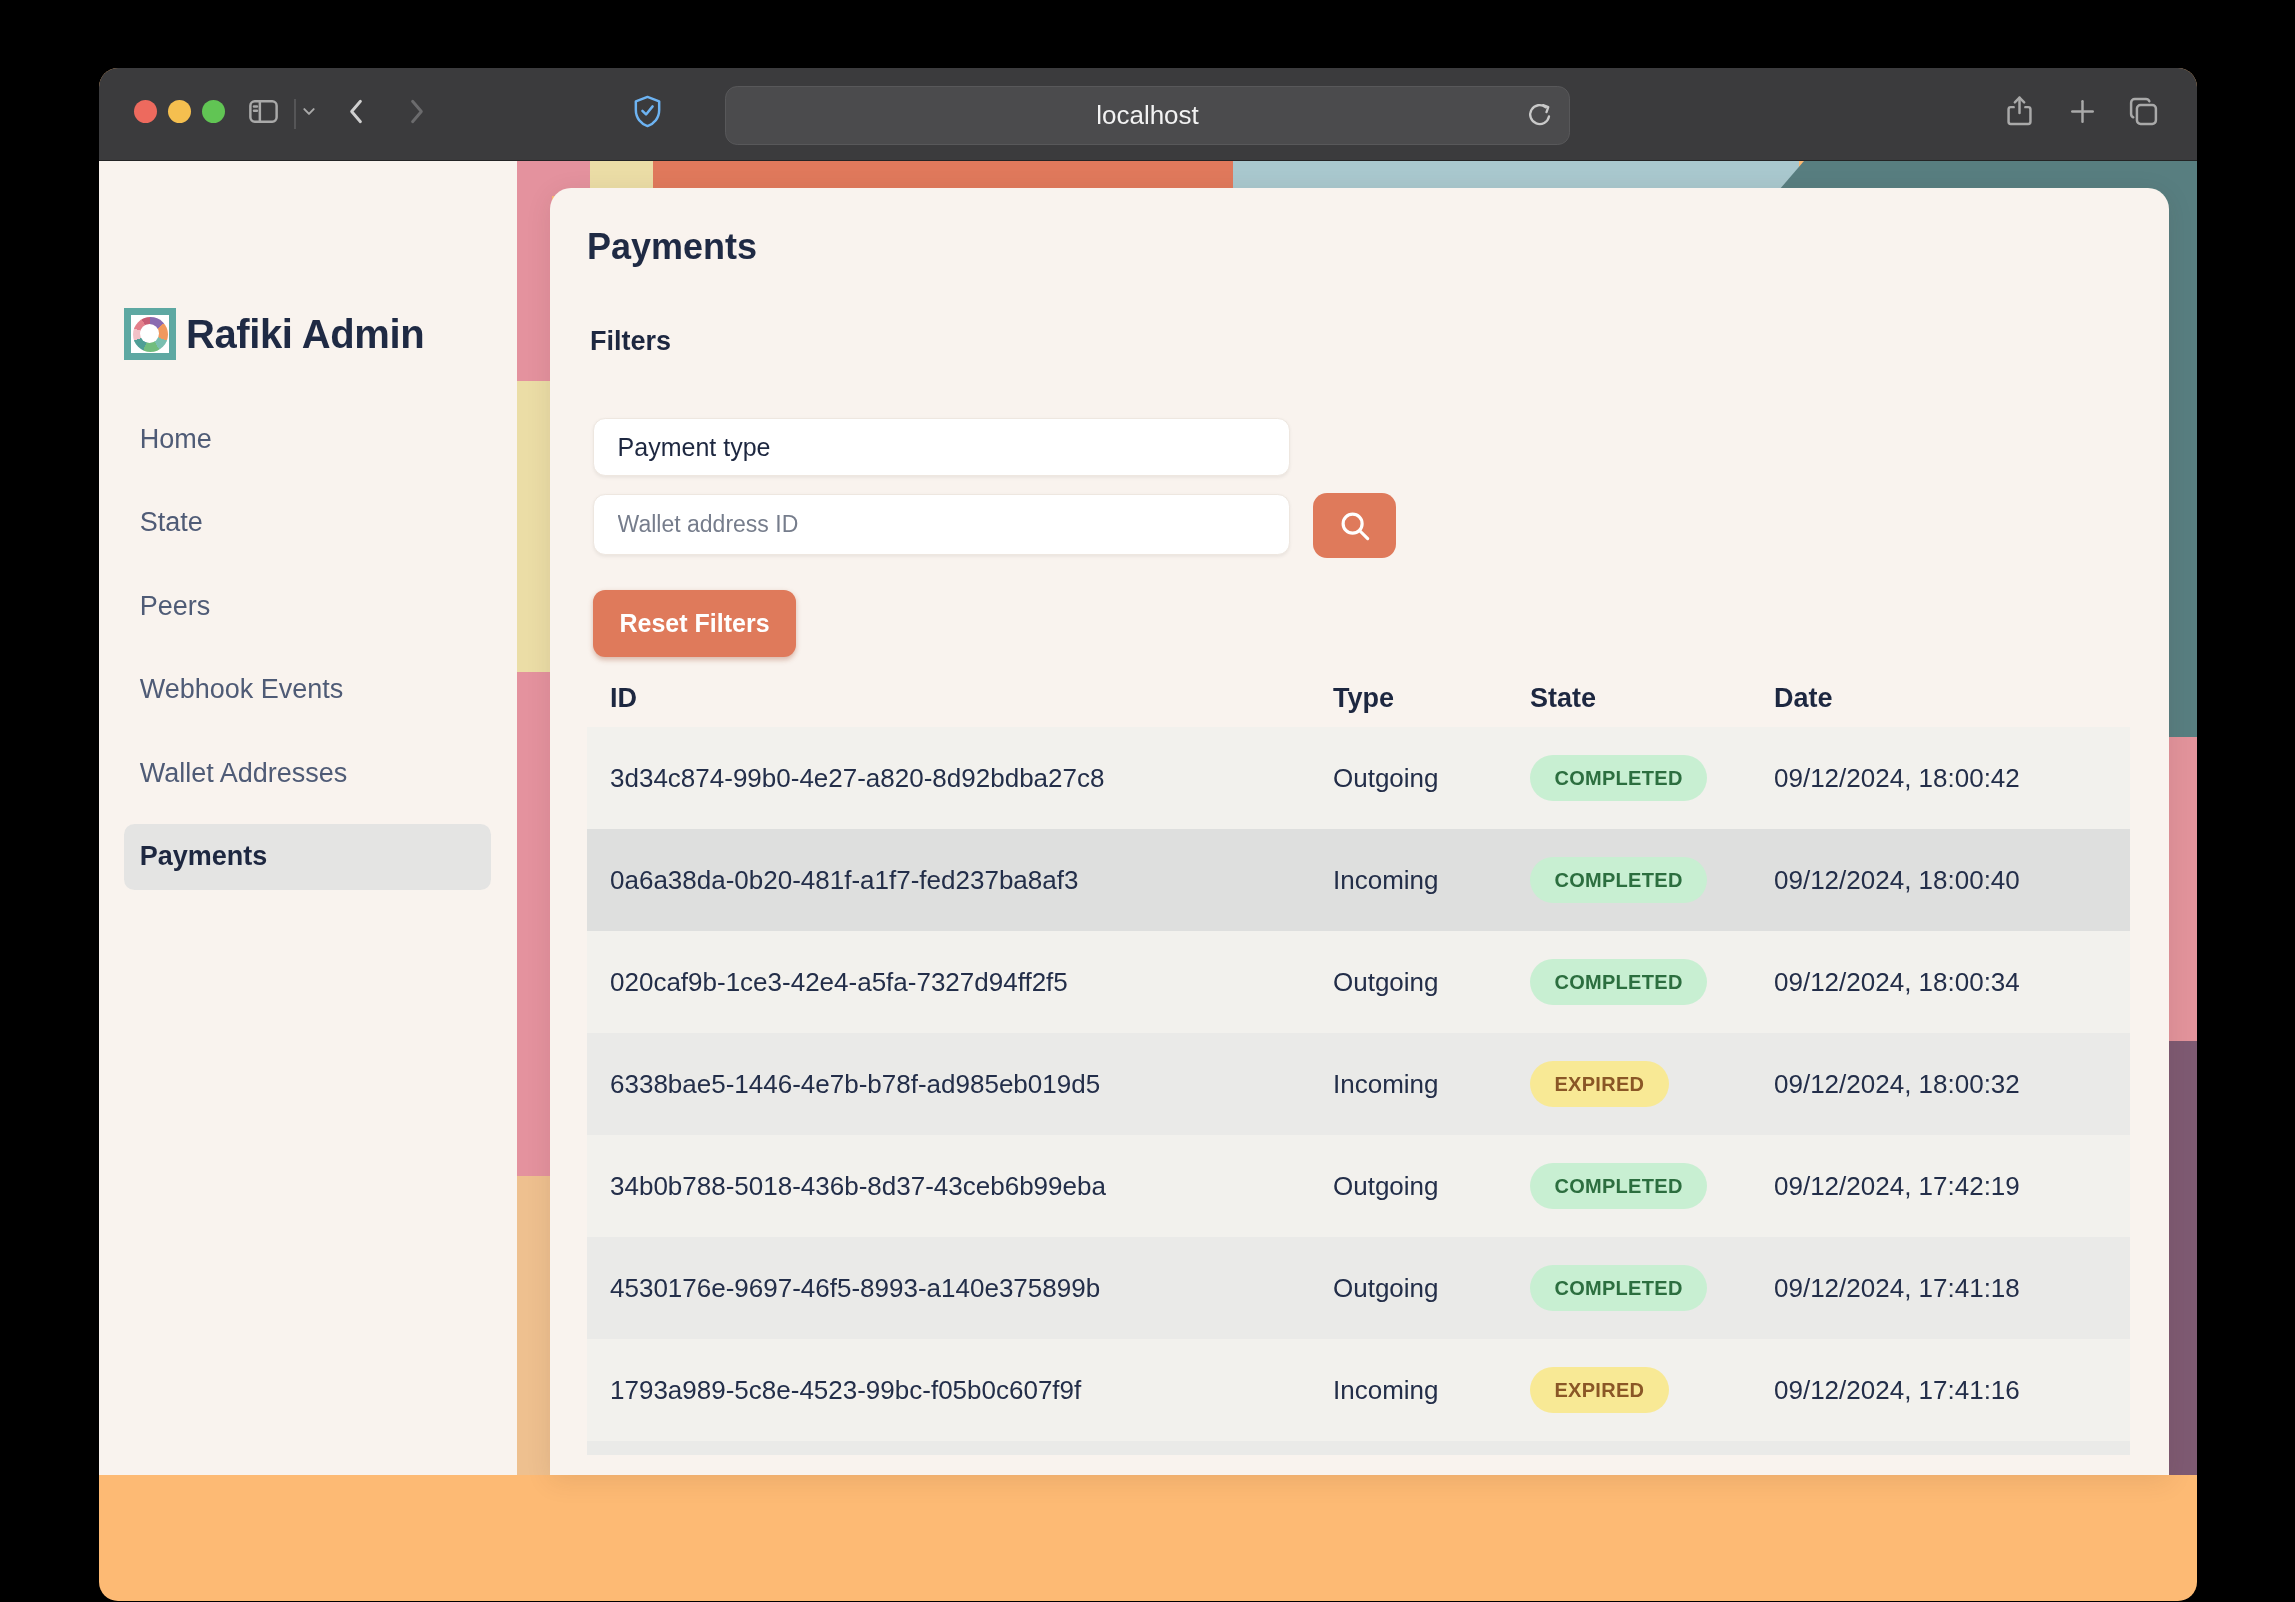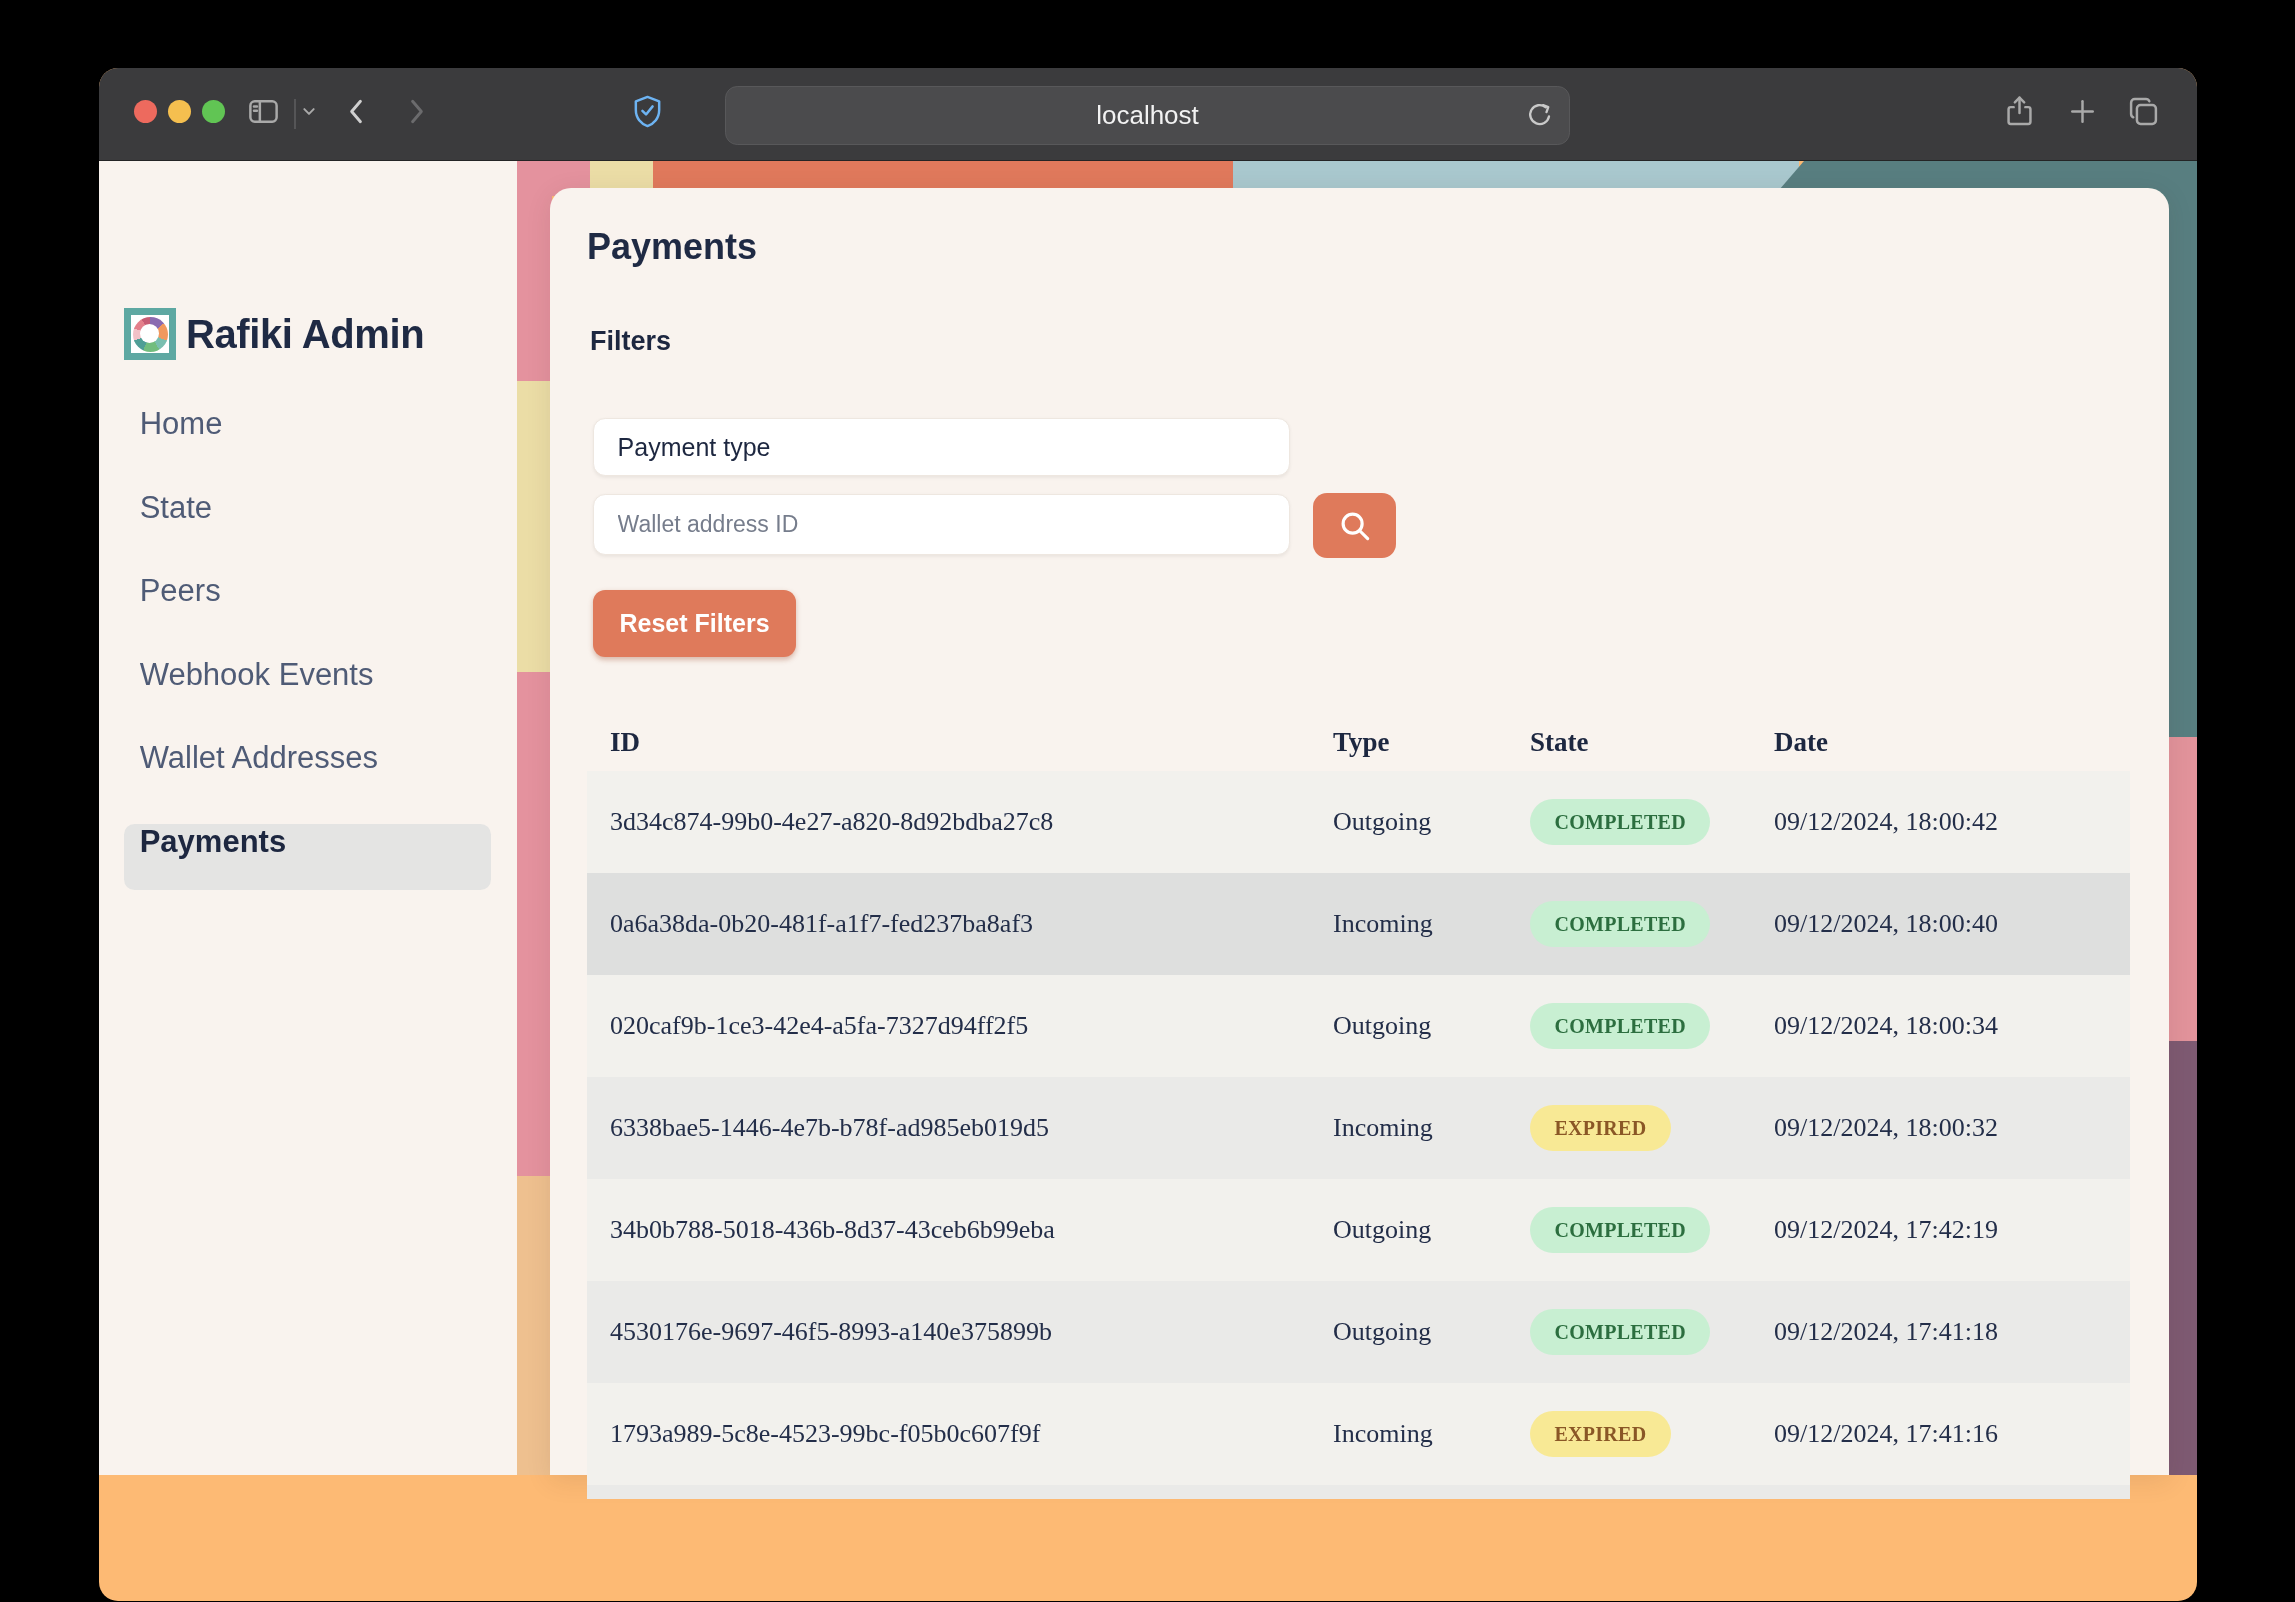--- a/index.html
+++ b/index.html
@@ -28,22 +28,22 @@
   .logo { position:absolute; left:25px; top:147px; width:52px; height:52px; background:#fff;
           border:7.9px solid #5ea8a2; display:flex; align-items:center; justify-content:center; }
   .logo-ring { width:35px; height:35px; border-radius:50%;
      background:conic-gradient(#8a6bb0 0 50deg,#f0995e 50deg 110deg,#79bfb0 110deg 150deg,#72bd7e 150deg 205deg,#4f9e96 205deg 250deg,#f2c1c7 250deg 290deg,#e4808b 290deg 330deg,#c75c74 330deg 360deg);
      position:relative; }
   .logo-ring::after { content:""; position:absolute; left:7.9px; top:7.9px; width:19px; height:19px;
      border-radius:50%; background:#fff; }
   .brand { position:absolute; left:87px; top:147px; height:52px; display:flex; align-items:center;
            font-size:40px; font-weight:bold; color:#1f2a44; letter-spacing:-0.4px; }
   .nav { position:absolute; left:25px; top:245px; width:367px; }
-  .nav-item { height:66px; margin-bottom:17.5px; display:flex; padding-left:15.7px;
-              border-radius:10.5px; font-size:31px; color:#4f5b76; cursor:pointer; }
+  .nav-item { height:66px; margin-bottom:17.5px; display:flex; align-items:center; padding-left:15.7px;
+              border-radius:10.5px; font-size:27px; color:#4f5b76; cursor:pointer; }
   .nav-item.active { background:#e4e4e3; color:#1d2740; font-weight:bold; }
 
   
   .card { position:absolute; left:451px; top:120px; width:1619px; height:1287px; background:#f9f3ee;
           border-radius:21px 21px 0 0; box-shadow:0 5.2px 26px rgba(70,40,30,.10); }
   .page-title { position:absolute; left:37px; top:38px; font-size:36px; font-weight:600; color:#1f2a44; }
   .filters-heading { position:absolute; left:40px; top:138px; font-size:27px; font-weight:bold; color:#1d2740; }
   .select { position:absolute; left:43px; top:230px; width:697px; height:58px; background:#fff;
             border:0.9px solid #eee7e0; border-radius:12.2px; box-shadow:0 1.7px 3.5px rgba(0,0,0,.06);
             display:flex; align-items:center; padding-left:23.6px; font-size:25px; color:#1d2740; cursor:pointer; }
@@ -51,21 +51,21 @@
                border:0.9px solid #eee7e0; border-radius:12.2px; box-shadow:0 1.7px 3.5px rgba(0,0,0,.06);
                padding-left:23.6px; font-size:23px; color:#1d2740; font-family:"Liberation Sans",sans-serif; }
   .textfield::placeholder { color:#767d8c; opacity:1; }
   .search-btn { position:absolute; left:763px; top:305px; width:83px; height:65px; background:#df7a5b;
                 border:none; border-radius:14px; cursor:pointer; display:flex; align-items:center; justify-content:center; }
   .reset-btn { position:absolute; left:43px; top:402px; width:203px; height:67px; background:#df7a5b;
                border:none; border-radius:12.2px; color:#fff; font-size:25px; font-weight:bold;
                font-family:"Liberation Sans",sans-serif; cursor:pointer; box-shadow:0 2.6px 5.2px rgba(160,80,50,.35); }
 
   
-  .table { position:absolute; left:37px; top:526px; width:1543px;font-family:Liberation Serif, serif; }
+  .table { position:absolute; left:37px; top:482px; width:1543px; }
   .thead, .trow { display:grid; grid-template-columns:723px 197px 244px 1fr; align-items:center; }
   .thead { height:57px; font-size:27px; font-weight:bold; color:#1d2740; }
   .thead > div { padding-left:23px; }
   .trow { height:102px; font-size:26px; color:#232e49; }
   .trow > .cell { padding-left:23px; overflow:hidden; white-space:nowrap; }
   .trow:nth-child(2) { background:#dedfde; }            
   .trow:nth-child(odd) { background:#f2f1ed; }
   .trow:nth-child(even):not(:nth-child(2)) { background:#eaeae8; }
   .row-sliver { height:14px; background:#eaeae8; }
   .pill { display:inline-block; padding:11.3px 24.4px; border-radius:23px; font-size:20px; font-weight:bold;

